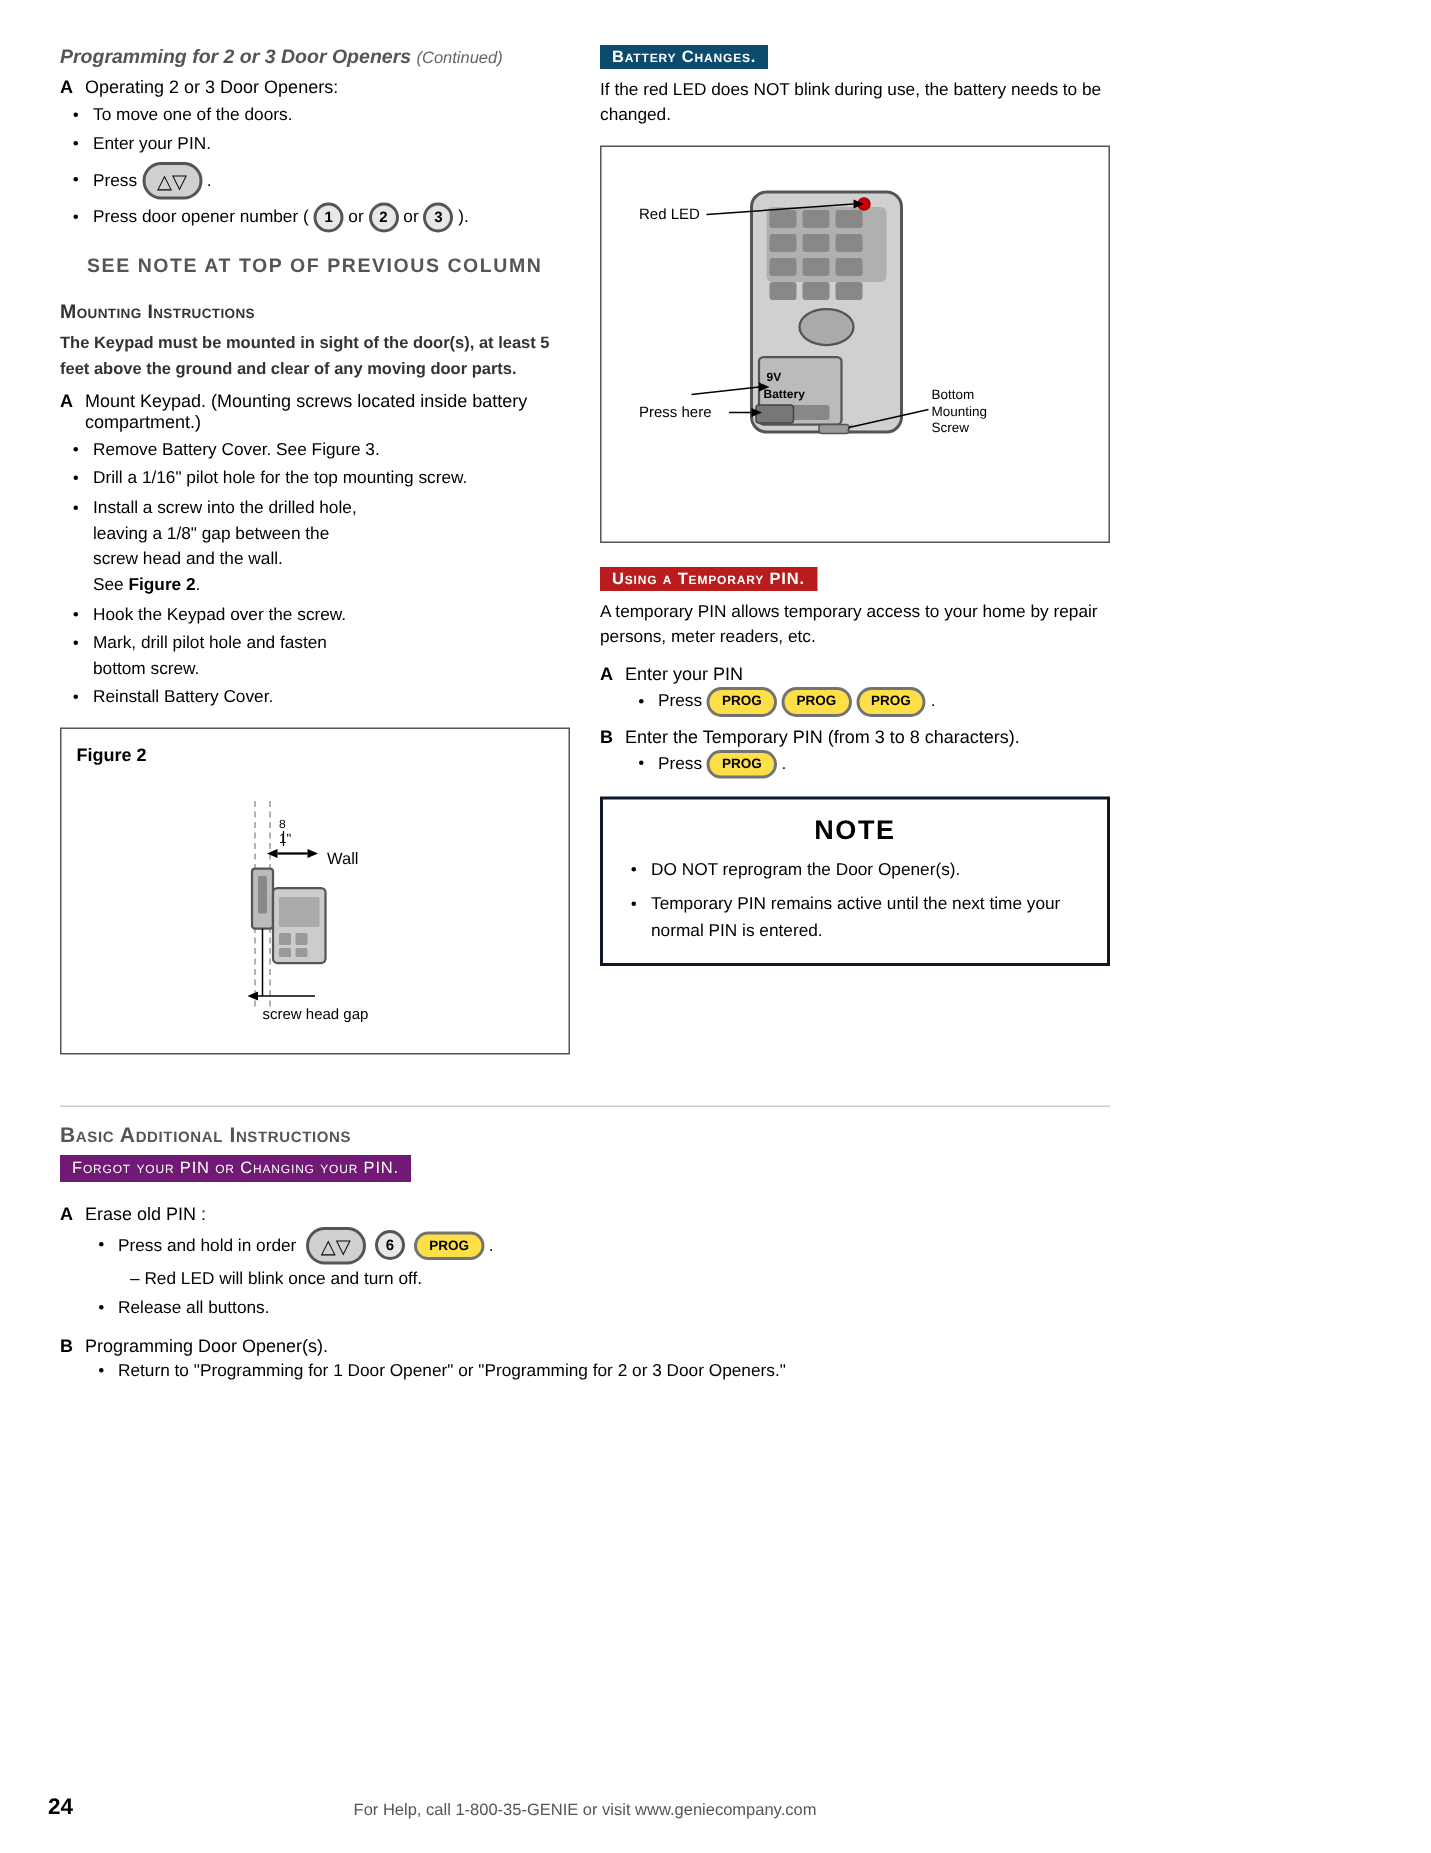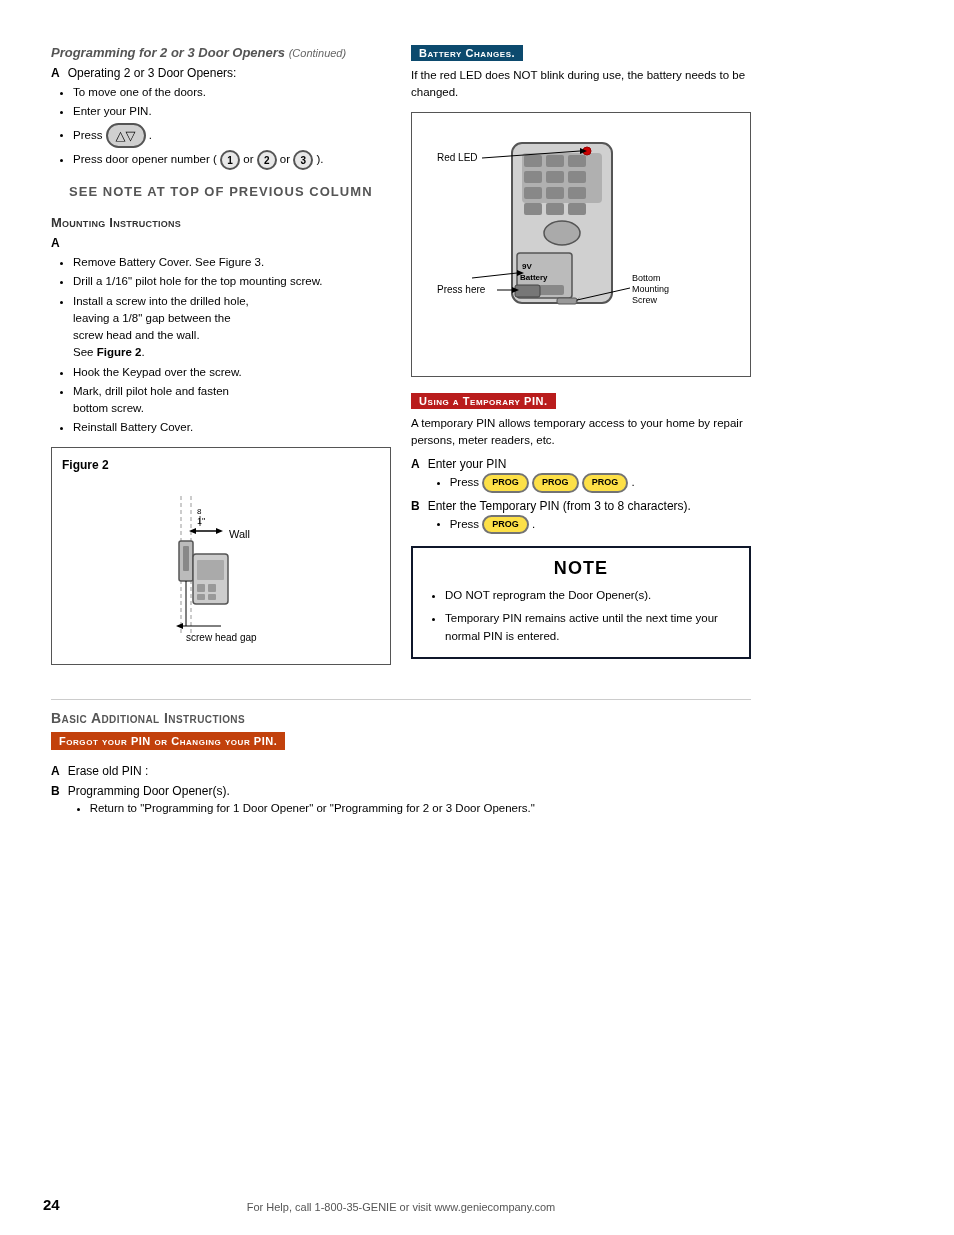--- a/index.html
+++ b/index.html
@@ -8,23 +8,22 @@
       font-family: Arial, sans-serif;
       font-size: 12px;
       color: #000;
       width: 954px;
       min-height: 1235px;
       position: relative;
     }
     .page {
       width: 780px;
       min-height: 1235px;
-      padding: 45px 40px 40px 40px;
+      padding: 30px 40px 40px 40px;
       position: relative;
-      margin-left: 11px;
     }
     .two-col {
       display: flex;
       gap: 20px;
     }
     .left-col {
       flex: 1;
       min-width: 0;
     }
     .right-col {
@@ -199,24 +198,24 @@
     }
     .basic-title {
       font-size: 14px;
       font-weight: bold;
       font-variant: small-caps;
       color: #555;
       margin-bottom: 6px;
       letter-spacing: 0.03em;
     }
     .forgot-bar {
-      background: #c2410c;
+      background: #701a75;
       color: #fff;
       font-size: 11px;
-      font-weight: bold;
+      font-weight: normal;
       padding: 3px 8px;
       font-variant: small-caps;
       letter-spacing: 0.05em;
       margin-bottom: 8px;
       display: inline-block;
     }
 
     
     .page-num {
       position: absolute;
@@ -292,23 +291,25 @@
 
         <div class="see-note">
           <span>SEE NOTE AT TOP OF PREVIOUS COLUMN</span>
         </div>
       </div>
 
       <div class="mounting-section">
         <div class="section-title">
           <span class="small-caps">Mounting Instructions</span>
         </div>
+        <p style="font-weight:bold; font-size:11px; margin-bottom:6px; color:#333;">The Keypad must be mounted in sight of the door(s), at least 5 feet above the ground and clear of any moving door parts.</p>
 
         <div class="prog-item-a">
           <span class="label-a">A</span>
+          <span>Mount Keypad. (Mounting screws located inside battery compartment.)</span>
         </div>
 
         <ul>
           <li>
             <span>Remove Battery Cover. See Figure 3.</span>
           </li>
           <li>
             <span>Drill a 1/16" pilot hole for the top mounting screw.</span>
           </li>
           <li>
@@ -482,20 +483,37 @@
     <hr class="thin">
     <div class="basic-title">Basic Additional Instructions</div>
     <div>
       <span class="forgot-bar">Forgot your PIN or Changing your PIN.</span>
     </div>
 
     <div class="prog-item-a" style="margin-top:6px;">
       <span class="label-a">A</span>
       <div>
         <div>Erase old PIN :</div>
+        <ul>
+          <li>
+            <span>Press and hold in order</span>
+            <span class="btn-arrow" style="margin: 0 3px;">△▽</span>
+            <span class="btn-num" style="margin-right:3px;">6</span>
+            <span class="btn-prog">PROG</span>
+            <span>.</span>
+            <ul style="list-style:none; padding-left:8px;">
+              <li>
+                <span>– Red LED will blink once and turn off.</span>
+              </li>
+            </ul>
+          </li>
+          <li>
+            <span>Release all buttons.</span>
+          </li>
+        </ul>
       </div>
     </div>
 
     <div class="prog-item-a" style="margin-top:6px;">
       <span class="label-a">B</span>
       <div>
         <div>Programming Door Opener(s).</div>
         <ul>
           <li>
             <span>Return to "Programming for 1 Door Opener" or "Programming for 2 or 3 Door Openers."</span>

